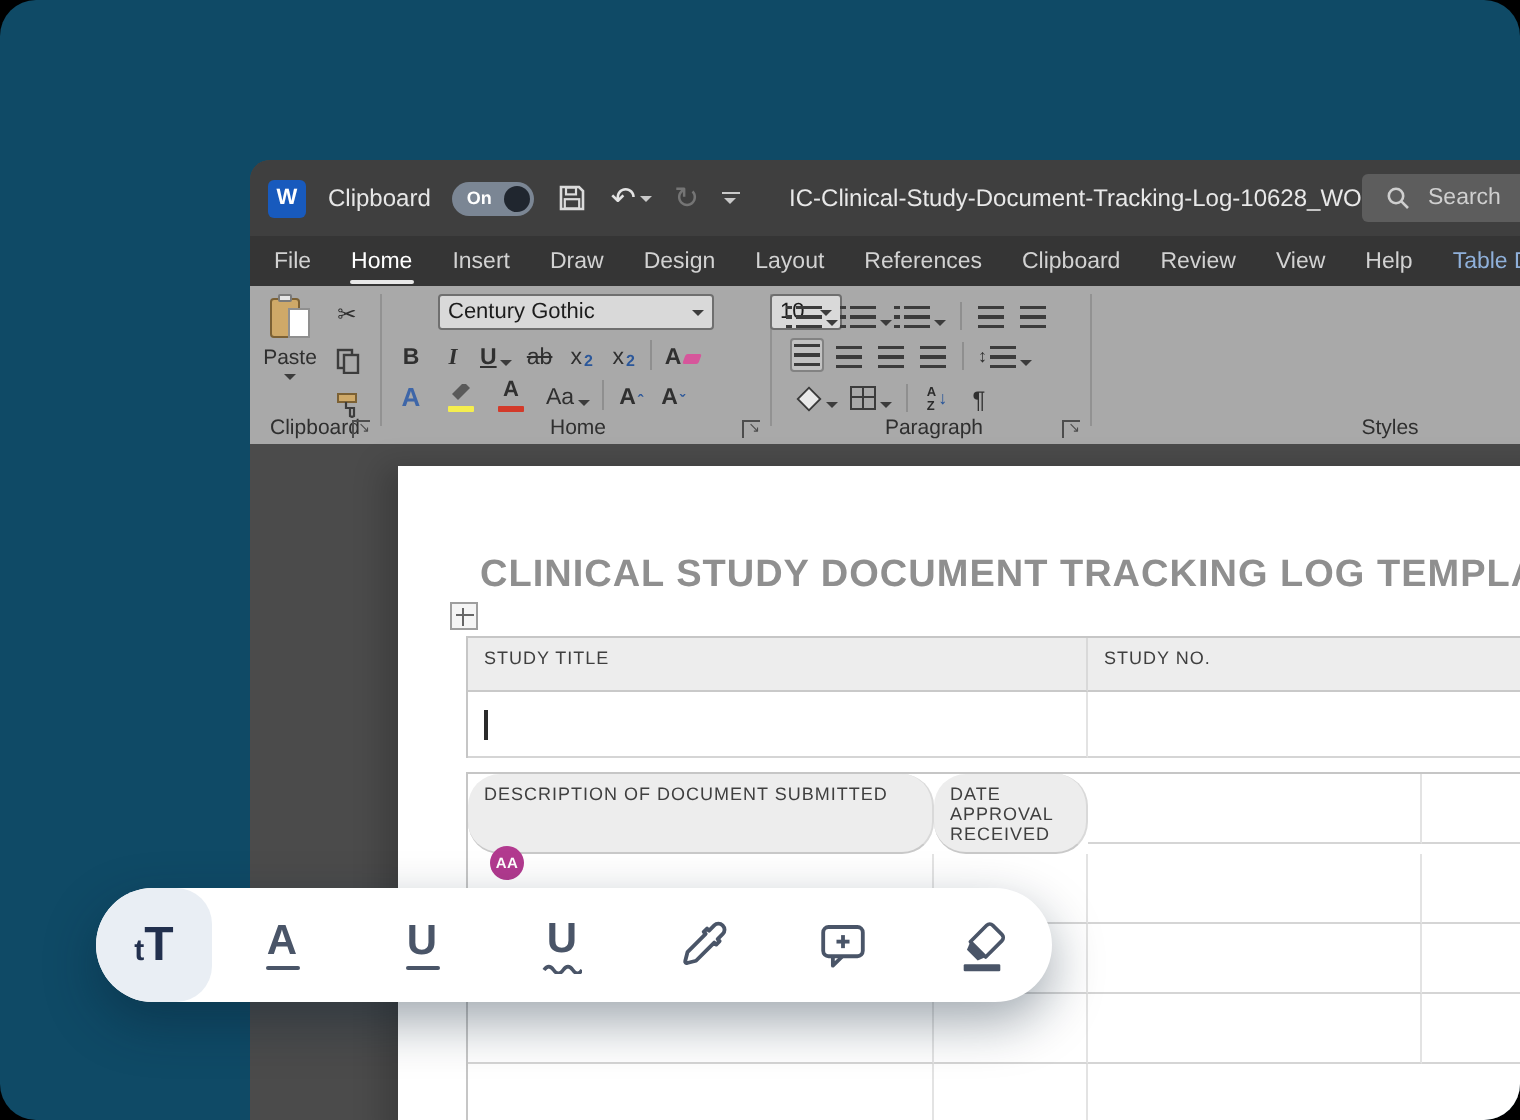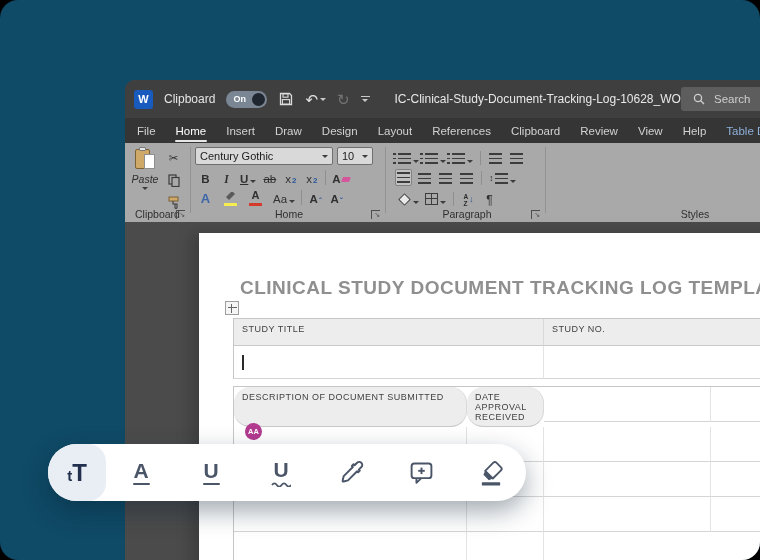--- a/index.html
+++ b/index.html
@@ -32,33 +32,33 @@
   .tab.ctx { color:#8fb0da; }
 
   
   .ribbon { position:absolute; left:0; top:63px; width:100%; height:79px; background:#a9a9a9; }
   .vdiv { position:absolute; top:4px; height:66px; width:1px; background:#929292; }
   .rgroup { position:absolute; top:0; height:79px; }
   .glabel { position:absolute; bottom:2px; left:0; right:0; text-align:center; font-size:10.5px; color:#2f2f2f; }
   .launcher { position:absolute; bottom:3px; right:5px; width:9px; height:9px; border-left:1.2px solid #4d4d4d; border-top:1.2px solid #4d4d4d; font-size:7px; line-height:8px; color:#4d4d4d; text-align:right; cursor:pointer; }
 
   
-  .paste-btn { position:absolute; left:4px; top:4px; width:32px; height:56px; display:flex; flex-direction:column; align-items:center; cursor:pointer;font-style:italic; }
+  .paste-btn { position:absolute; left:4px; top:4px; width:32px; height:56px; display:flex; flex-direction:column; align-items:center; cursor:pointer; }
   .clipicon { position:relative; width:20px; height:24px; }
   .clipicon .board { position:absolute; left:0; top:2px; width:15px; height:20px; background:#cfa968; border:1px solid #7c6134; border-radius:2px; }
   .clipicon .clip { position:absolute; left:4px; top:0; width:7px; height:4px; background:#e6e6e6; border:1px solid #7a7a7a; border-radius:1px; }
   .clipicon .sheet { position:absolute; right:0; top:7px; width:11px; height:15px; background:#fff; border:1px solid #8f8f8f; }
   .paste-btn .lbl { font-size:10.5px; color:#2f2f2f; margin-top:2px; }
   .clip-col { position:absolute; left:40px; top:5px; display:flex; flex-direction:column; gap:5px; }
 
   
   .mi { height:17px; min-width:17px; display:flex; align-items:flex-end; justify-content:center; font-size:11.5px; font-weight:bold; color:#303030; cursor:pointer; gap:1px; line-height:1.1; padding:0 1px; }
   .mi .chev { width:0; height:0; border-left:3px solid transparent; border-right:3px solid transparent; border-top:3.5px solid #3c3c3c; margin:0 0 3px 1px; }
   .rrow { display:flex; align-items:flex-end; gap:4px; }
-  .combo { background:#d9d9d9; border:1px solid #6f6f6f; border-radius:2px; height:18px; display:flex; align-items:center; font-size:11px; font-weight:normal; color:#1c1c1c; padding:0 4px; justify-content:space-between; cursor:pointer; }
+  .combo { background:#d9d9d9; border:1px solid #6f6f6f; border-radius:2px; height:18px; display:flex; align-items:center; font-size:11px; font-weight:normal; color:#1c1c1c; padding:0 4px; justify-content:space-between; cursor:pointer;margin-left:24px; }
   .bar-under { display:block; width:13px; height:3.5px; border-radius:.5px; margin-top:1px; }
   .stack { display:flex; flex-direction:column; align-items:center; justify-content:flex-end; }
   .bluesub { color:#2b579a; font-size:8px; font-weight:bold; }
   .eraser { display:inline-block; width:8px; height:5px; background:#d6569b; border-radius:1px; transform:skewX(-20deg); margin-bottom:4px; }
   .li { width:13px; height:11px; background:repeating-linear-gradient(to bottom,#3c3c3c 0 1.6px,transparent 1.6px 4.7px); position:relative; margin-bottom:2px; }
   .li.bullets::before { content:""; position:absolute; left:-5px; top:0; width:2.5px; height:11px; background:repeating-linear-gradient(to bottom,#3c3c3c 0 1.6px,transparent 1.6px 4.7px); }
   .sel-box { border:1px solid #828282; background:#c2c2c2; border-radius:2px; }
   .grid-icon { width:13px; height:12px; border:1.2px solid #3c3c3c; background:linear-gradient(#3c3c3c,#3c3c3c) center/100% 1.2px no-repeat,linear-gradient(#3c3c3c,#3c3c3c) center/1.2px 100% no-repeat; margin-bottom:2px; }
   .diamond { width:9px; height:9px; border:1.2px solid #3c3c3c; background:#e9e9e9; transform:rotate(45deg); margin:0 2px 3px 2px; }
   .sortstack { display:flex; flex-direction:column; font-size:6.5px; line-height:1; font-weight:bold; color:#2b2b2b; }

